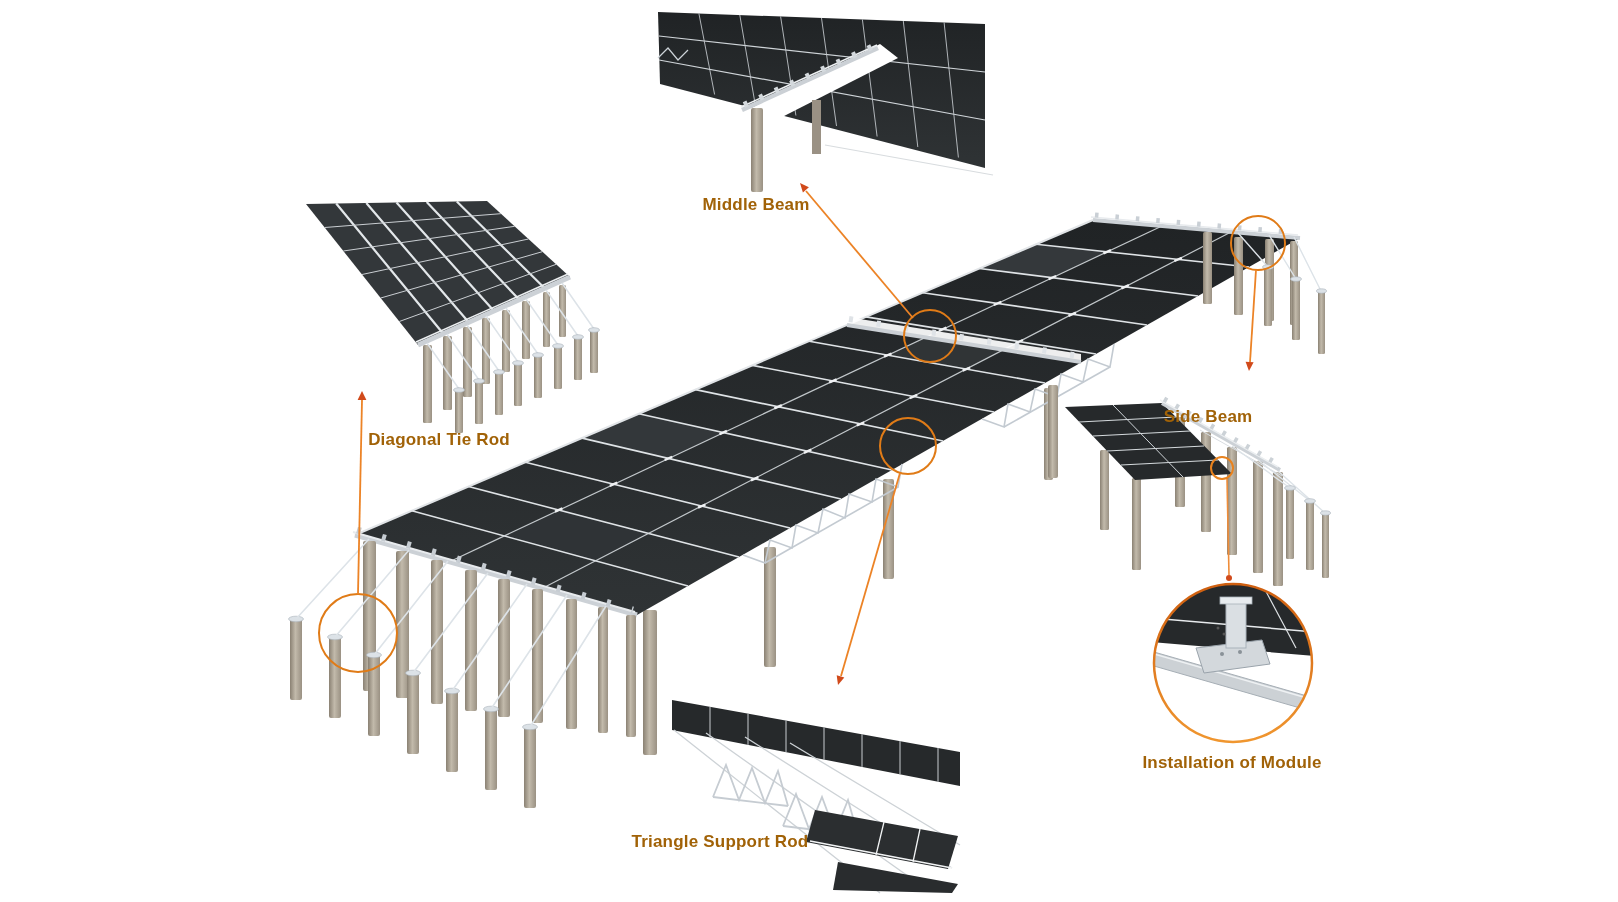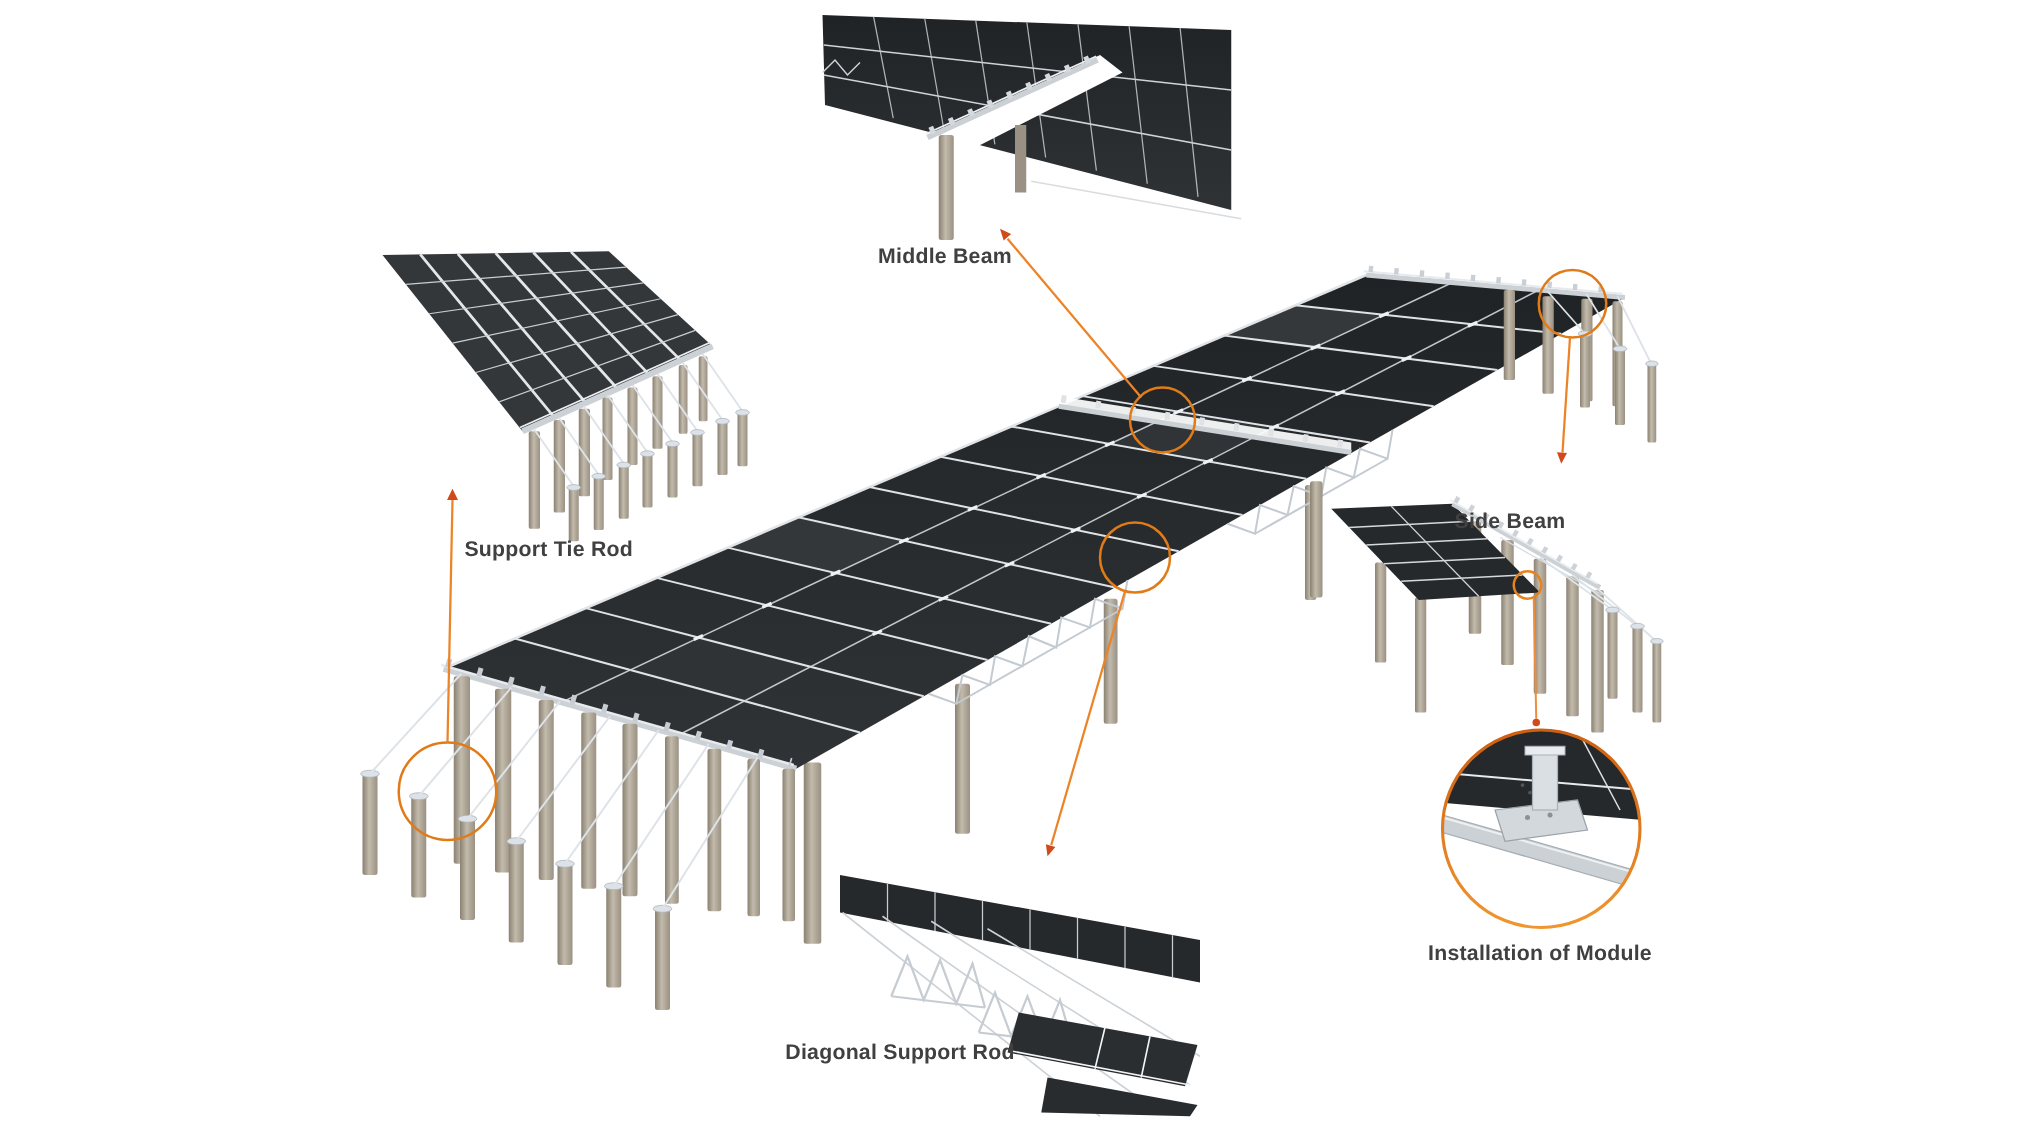--- a/index.html
+++ b/index.html
@@ -1,19 +1,19 @@
 <!DOCTYPE html>
 <html><head>
 <meta charset="utf-8">
 <style>
   html,body{margin:0;padding:0;background:#ffffff;}
   .stage{position:relative;width:1618px;height:902px;background:#ffffff;overflow:hidden;
          font-family:"Liberation Sans",sans-serif;}
   .stage svg{position:absolute;left:0;top:0;}
-  .lbl{position:absolute;font-size:17px;font-weight:600;color:#404040;
+  .lbl{position:absolute;font-size:17px;font-weight:600;color:#a16207;
        text-align:center;letter-spacing:.2px;white-space:nowrap;}
   .lbl-middle-beam{left:656px;top:195px;width:200px;}
   .lbl-diagonal-tie-rod{left:339px;top:430px;width:200px;}
   .lbl-side-beam{left:1108px;top:375px;width:200px;margin-top:32px;}
   .lbl-triangle-support-rod{left:600px;top:832px;width:240px;}
   .lbl-installation-of-module{left:1112px;top:753px;width:240px;}
 </style>
 </head>
 <body>
 
@@ -319,17 +319,17 @@
       <polygon points="838,685 844.3,677.5 836.7,675.3" fill="#d14a1b"></polygon>
     </g>
     <g>
       <line x1="1227" y1="479" x2="1229" y2="575" stroke="#ef8d3a" stroke-width="1.6"></line>
       <circle cx="1229" cy="578" r="3" fill="#d14a1b" stroke="none"></circle>
     </g>
   </g>
 </svg>
 
   <div class="lbl lbl-middle-beam">Middle Beam</div>
-  <div class="lbl lbl-diagonal-tie-rod">Support Tie Rod</div>
+  <div class="lbl lbl-diagonal-tie-rod">Diagonal Tie Rod</div>
   <div class="lbl lbl-side-beam">Side Beam</div>
-  <div class="lbl lbl-triangle-support-rod">Diagonal Support Rod</div>
+  <div class="lbl lbl-triangle-support-rod">Triangle Support Rod</div>
   <div class="lbl lbl-installation-of-module">Installation of Module</div>
 </div>
 
 </body></html>

